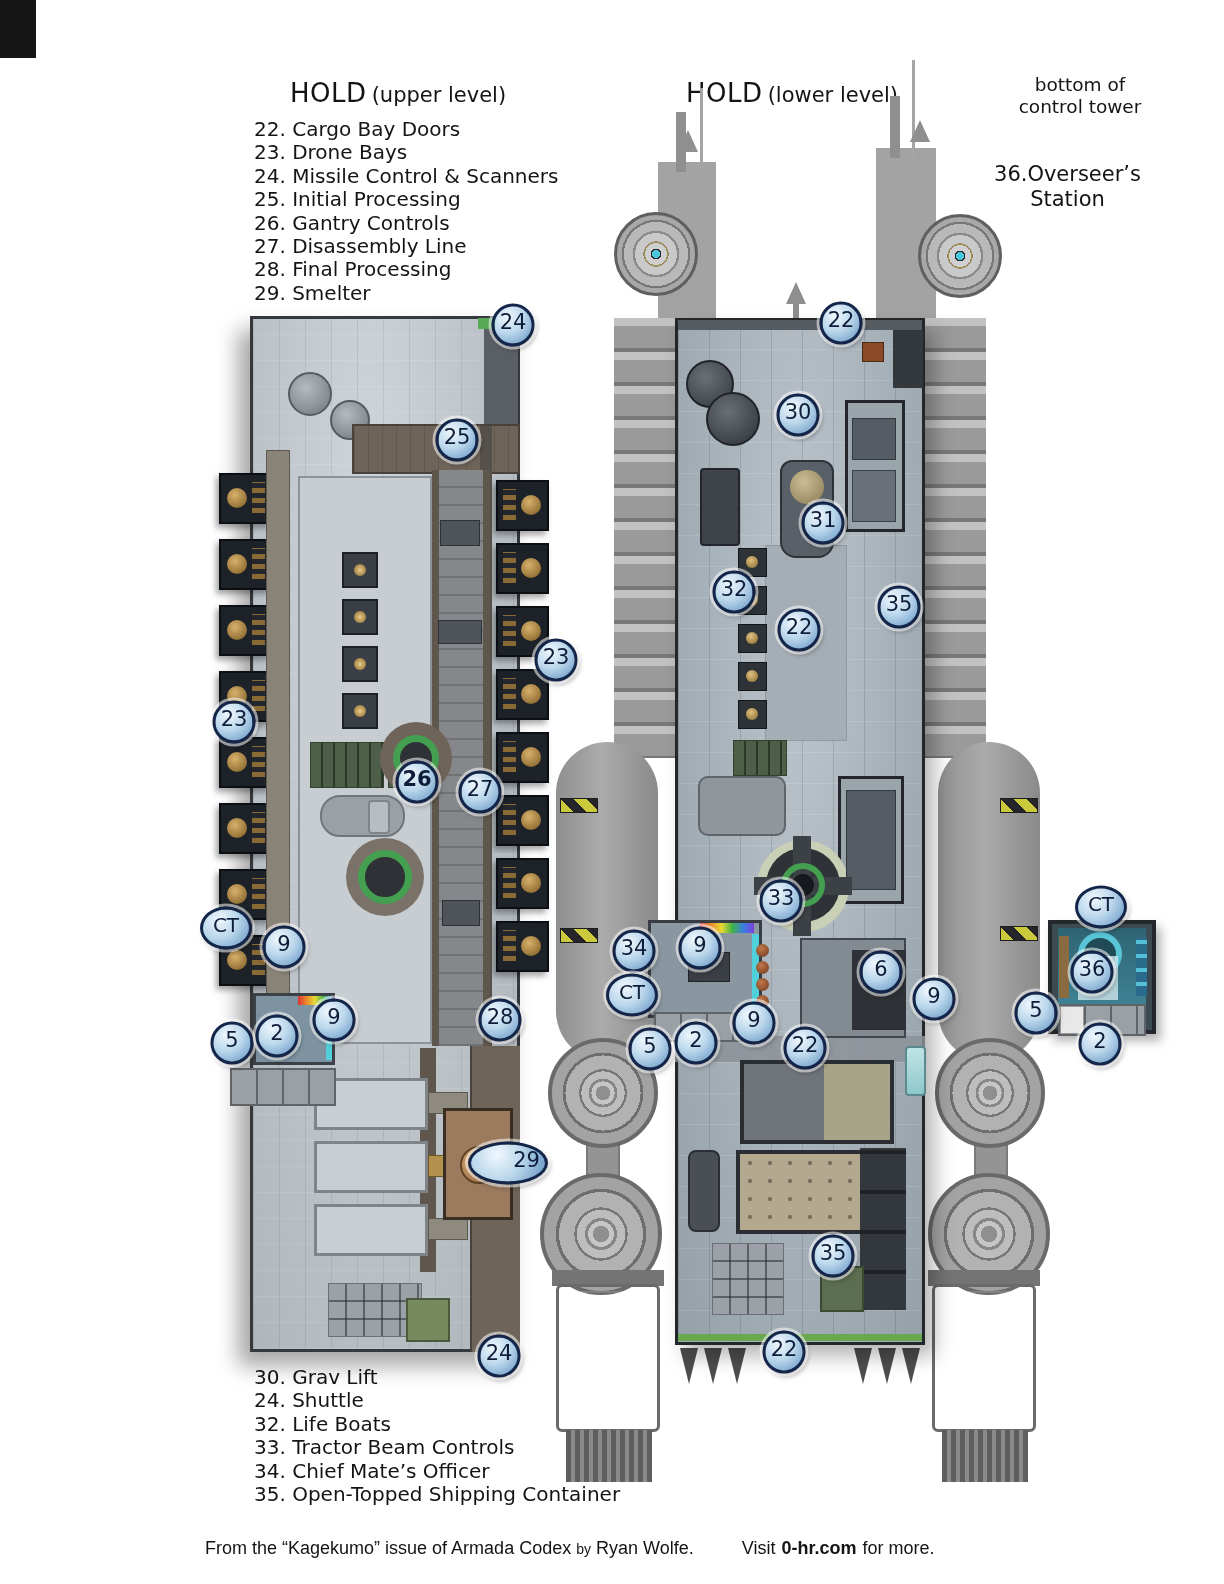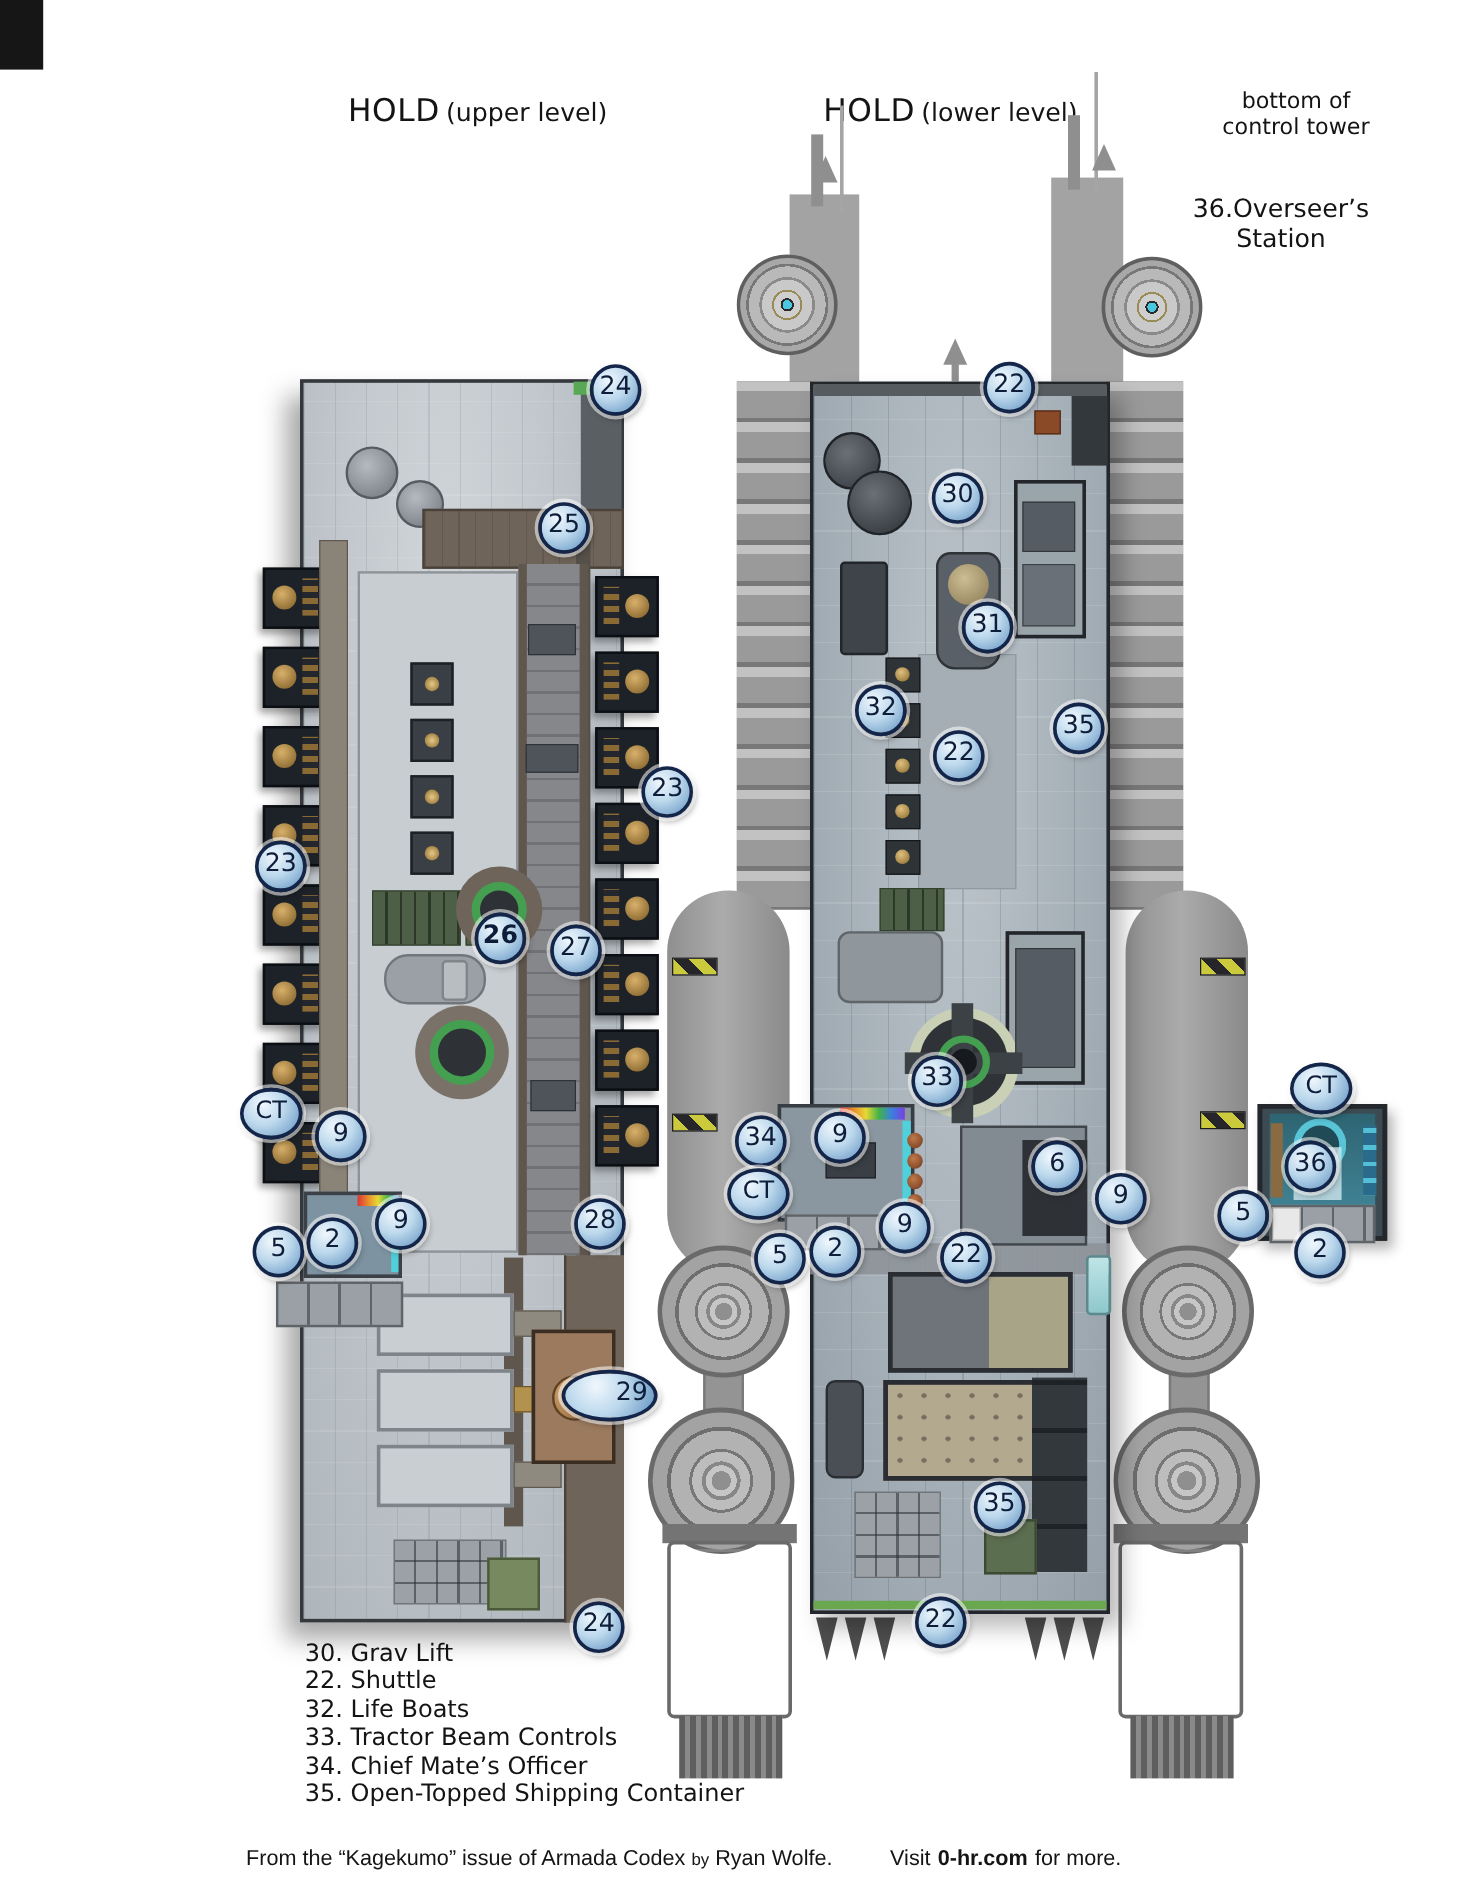--- a/index.html
+++ b/index.html
@@ -92,39 +92,49 @@
 <body>
 
 <div class="page">
 
   <div class="a" style="left:0;top:0;width:36px;height:58px;background:#161616;"></div>
 
   <div class="map-head" style="left:290px;top:78px;">
     <span class="t">HOLD</span>
     <span class="s">(upper level)</span>
   </div>
+  <ol class="legend" style="left:254px;top:118px;">
+      <li>22. Cargo Bay Doors</li>
+      <li>23. Drone Bays</li>
+      <li>24. Missile Control &amp; Scanners</li>
+      <li>25. Initial Processing</li>
+      <li>26. Gantry Controls</li>
+      <li>27. Disassembly Line</li>
+      <li>28. Final Processing</li>
+      <li>29. Smelter</li>
+    </ol>
 
   <div class="map-head" style="left:686px;top:78px;">
     <span class="t">HOLD</span>
     <span class="s">(lower level)</span>
   </div>
 
   <div class="capblock" style="left:1000px;top:74px;width:160px;">
     <div>bottom of</div>
     <div>control tower</div>
   </div>
 
   <div class="stationlbl" style="left:985px;top:162px;width:165px;">
     <div>36.Overseer’s</div>
     <div>Station</div>
   </div>
 
   <ol class="legend" style="left:254px;top:1366px;">
       <li>30. Grav Lift</li>
-      <li>22. Shuttle</li>
+      <li>24. Shuttle</li>
       <li>32. Life Boats</li>
       <li>33. Tractor Beam Controls</li>
       <li>34. Chief Mate’s Officer</li>
       <li>35. Open-Topped Shipping Container</li>
     </ol>
 
   <div class="footer">
     <span>From the “Kagekumo” issue of </span><span class="it">Armada Codex</span>
     <span class="by">by</span>
     <span>Ryan Wolfe.</span><span class="gap"></span><span>Visit</span><span class="sgap"></span><span class="bold">0-hr.com</span><span class="sgap"></span><span>for more.</span>
@@ -305,21 +315,21 @@
   <div class="a ring" style="left:1078px;top:932px;width:44px;height:44px;border:6px solid #58c4d6;border-bottom-color:transparent;background:#1f4a56;z-index:22;"></div>
   <div class="a" style="left:1078px;top:956px;width:40px;height:44px;background:rgba(207,230,238,.8);z-index:23;"></div>
   <div class="a" style="left:1059px;top:936px;width:10px;height:62px;background:#8a6a40;z-index:22;"></div>
   <div class="a" style="left:1136px;top:938px;width:11px;height:58px;background:repeating-linear-gradient(0deg,#2a6a8a 0 10px,#54c0d8 10px 14px);z-index:22;"></div>
   <div class="a lockers" style="left:1058px;top:1004px;width:88px;height:32px;z-index:22;"></div>
   <div class="a" style="left:1060px;top:1006px;width:24px;height:28px;background:#e8e8e8;border:1px solid #9a9a9a;z-index:23;"></div>
   <div class="a" style="left:1082px;top:1034px;width:38px;height:14px;background:#6f7479;z-index:21;"></div>
 
   <div class="a" id="badge-layer" style="left:0;top:0;width:100%;height:100%;z-index:60;pointer-events:none;">
       <div class="badge" style="left: 513px; top: 325px;">24</div>
-      <div class="badge" style="left: 470px; top: 440px;">25</div>
+      <div class="badge" style="left: 457px; top: 440px;">25</div>
       <div class="badge" style="left: 556px; top: 660px;">23</div>
       <div class="badge" style="left: 234px; top: 722px;">23</div>
       <div class="badge" style="left: 417px; top: 782px; font-weight: bold;">26</div>
       <div class="badge" style="left: 480px; top: 792px;">27</div>
       <div class="badge ct" style="left: 226px; top: 928px;">CT</div>
       <div class="badge" style="left: 284px; top: 947px;">9</div>
       <div class="badge" style="left: 232px; top: 1043px;">5</div>
       <div class="badge" style="left: 277px; top: 1036px;">2</div>
       <div class="badge" style="left: 334px; top: 1020px;">9</div>
       <div class="badge" style="left: 500px; top: 1020px;">28</div>

